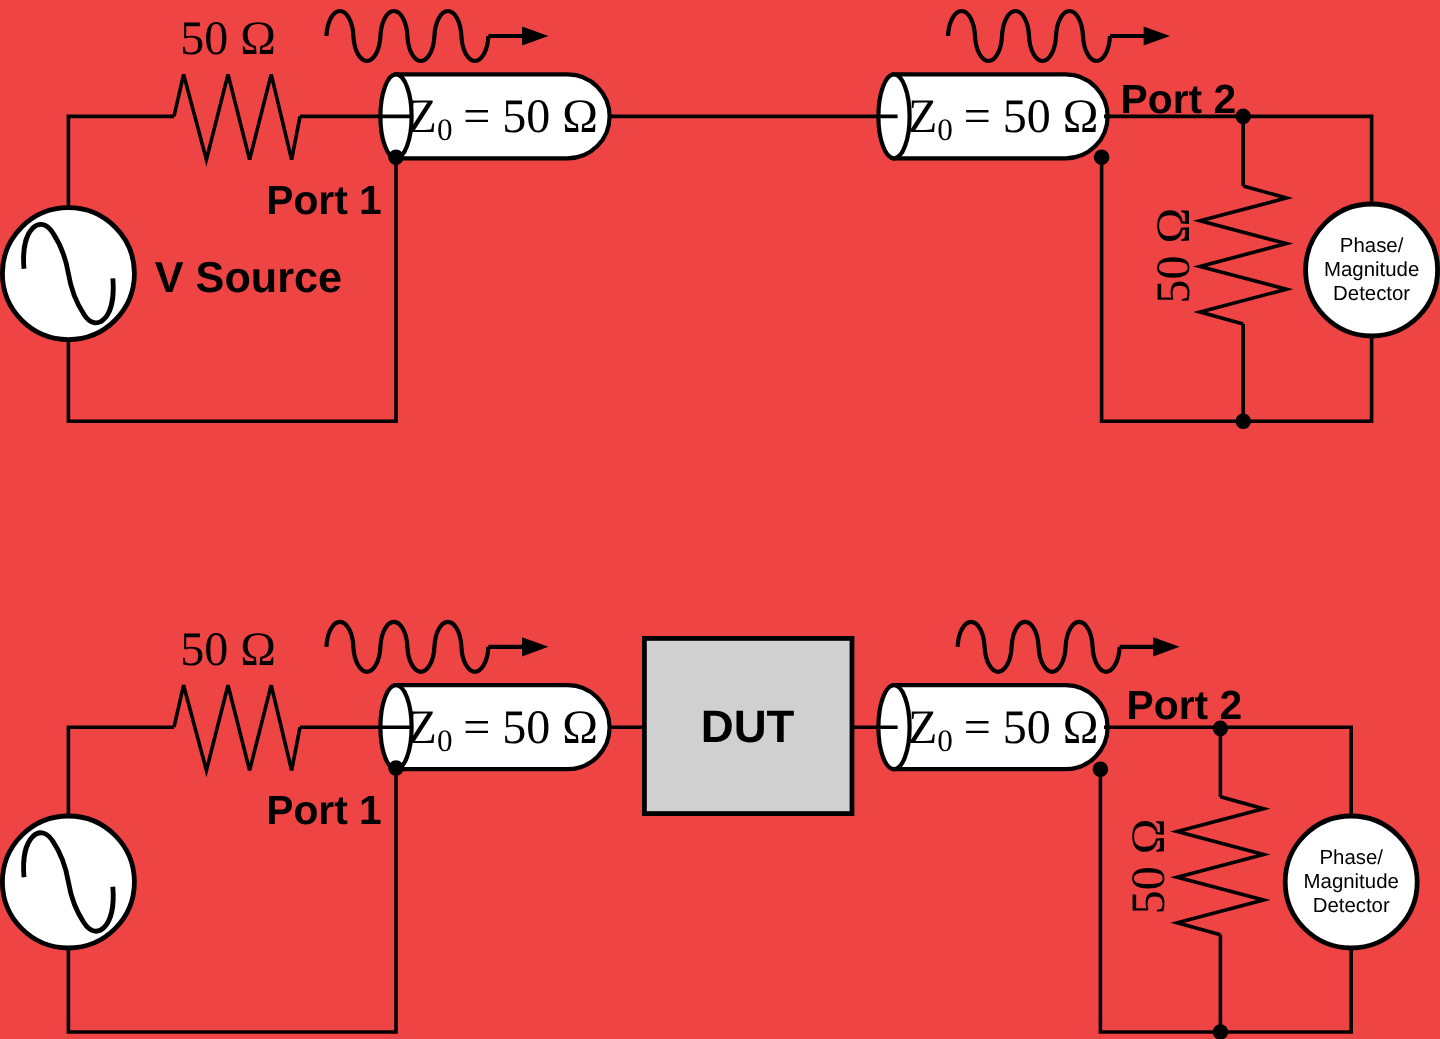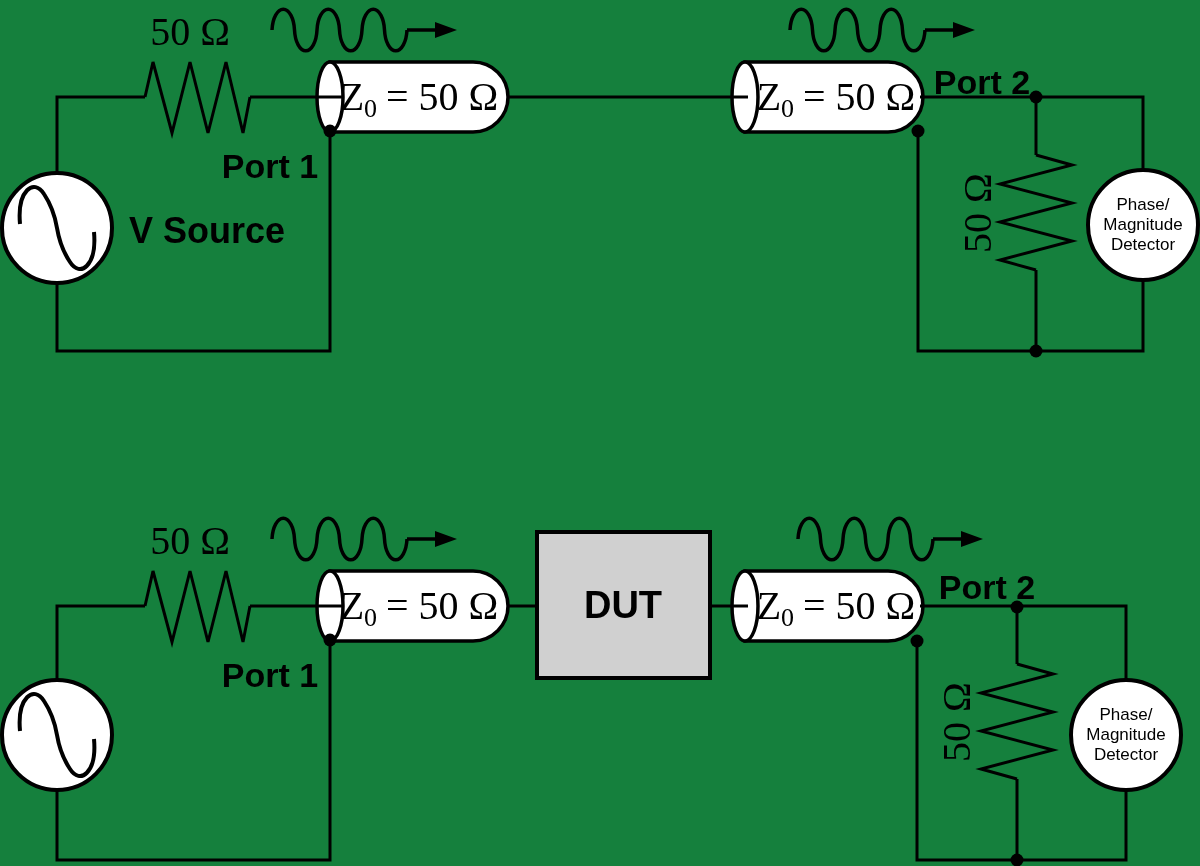--- a/index.html
+++ b/index.html
@@ -1,16 +1,16 @@
 <!DOCTYPE html>
 <html><head>
 <meta charset="utf-8">
 <style>
   html,body{margin:0;padding:0;background:#ffffff;}
-  .stage{position:relative;width:1200px;height:866px;background:#15803d;overflow:hidden;}
+  .stage{position:relative;width:1200px;height:866px;background:#ef4444;overflow:hidden;}
   svg{display:block;}
   text{fill:#000000;}
   .serif{font-family:"Liberation Serif", serif;font-size:40px;}
   .sub{font-size:26px;}
   .blbl{font-family:"Liberation Sans", sans-serif;font-weight:bold;font-size:34px;}
   .blbl-lg{font-family:"Liberation Sans", sans-serif;font-weight:bold;font-size:36px;}
   .dutlbl{font-family:"Liberation Sans", sans-serif;font-weight:bold;font-size:38px;}
   .det{font-family:"Liberation Sans", sans-serif;font-size:17px;}
   .wire{stroke:#000;stroke-width:3;fill:none;}
   .zig{stroke:#000;stroke-width:3;fill:none;stroke-linejoin:miter;}

